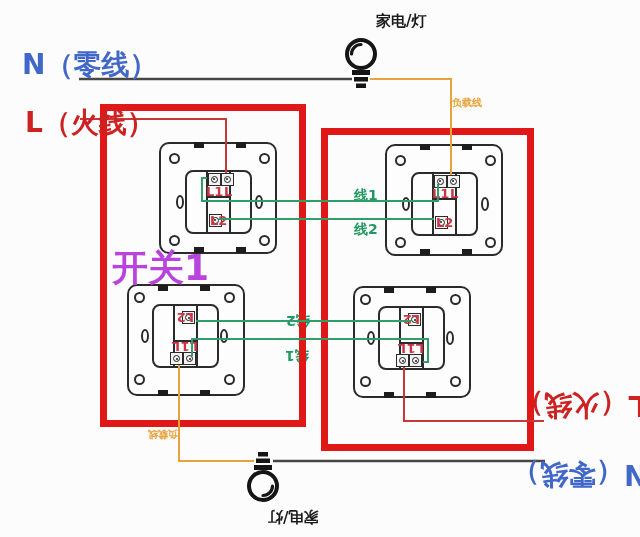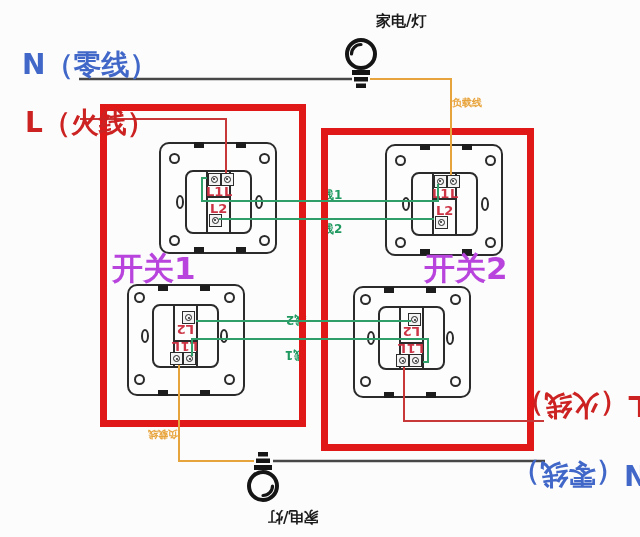--- a/index.html
+++ b/index.html
@@ -27,30 +27,30 @@
   .v1{left:45px;} .v2{left:68px;}
   .hline{position:absolute;left:46px;top:52px;width:23px;height:2px;background:#2b2b2b;}
   .term{position:absolute;width:13px;height:13px;box-sizing:border-box;
     border:1.5px solid #2b2b2b;background:#f4f4f4;}
   .term-l1{left:47px;top:29px;} .term-l{left:60px;top:29px;} .term-l2{left:48px;top:70px;}
   .screw{position:absolute;left:1.5px;top:1.5px;width:7px;height:7px;box-sizing:border-box;
     border:1.6px solid #222;border-radius:50%;}
   .screw::after{content:"";position:absolute;left:1.2px;top:1.2px;width:2px;height:2px;
     background:#222;border-radius:50%;}
   .tlabel{position:absolute;font-size:13px;font-weight:bold;color:#cc3344;line-height:9px;}
-  .lab-l1{left:45px;top:43px;} .lab-l{left:63px;top:43px;} .lab-l2{left:49px;top:60px;text-align:center;}
+  .lab-l1{left:45px;top:43px;} .lab-l{left:63px;top:43px;} .lab-l2{left:49px;top:72px;text-align:center;}
   
   .bulb{position:absolute;width:44px;height:56px;z-index:5;}
   
   .biglabel{position:absolute;font-weight:bold;font-size:28px;line-height:24px;z-index:6;white-space:nowrap;}
   .n-col{color:#4168c8;} .l-col{color:#cc2222;}
-  .swlabel{position:absolute;font-weight:bold;font-size:31px;line-height:34px;color:#b844dd;z-index:6;white-space:nowrap;}
+  .swlabel{position:absolute;font-weight:bold;font-size:36px;line-height:34px;color:#b844dd;z-index:6;white-space:nowrap;}
   .lamplabel{position:absolute;font-weight:600;font-size:15px;color:#1c1c1c;z-index:6;white-space:nowrap;margin-left:30px;}
   .loadlabel{position:absolute;font-size:10px;font-weight:600;color:#e8a43c;z-index:6;white-space:nowrap;}
-  .ctrllabel{position:absolute;font-size:12px;font-weight:600;color:#1f9960;z-index:1;white-space:nowrap;}
+  .ctrllabel{position:absolute;font-size:14px;font-weight:600;color:#1f9960;z-index:1;white-space:nowrap;padding-left:32px;}
 </style>
 </head>
 <body>
 
 <div class="stage">
 
   <div class="groupbox" style="left:100px;top:104px;width:192px;height:309px;"></div>
   <div class="groupbox" style="left:321px;top:128px;width:199px;height:309px;"></div>
 
   <span class="ctrllabel" style="left:322px;top:187px;">线1</span>
@@ -207,21 +207,20 @@
     <g fill="#151515">
       <rect x="13" y="36" width="18" height="5"></rect>
       <rect x="15" y="43" width="14" height="4.5"></rect>
       <rect x="17" y="49.5" width="10" height="4.5"></rect>
     </g>
   </svg>
 
   <span class="biglabel n-col" style="left:22px;top:53px;">N（零线）</span>
   <span class="biglabel l-col" style="left:25px;top:111px;">L（火线）</span>
   <span class="swlabel" style="left:112px;top:251px;">开关1</span>
-  <span class="swlabel" style="left:424px;top:251px;">开关2</span>
   <span class="lamplabel" style="left:346px;top:12px;">家电/灯</span>
   <span class="lamplabel rot" style="left:238px;top:507px;">家电/灯</span>
   <span class="loadlabel" style="left:452px;top:96px;">负载线</span>
   <span class="loadlabel rot" style="left:148px;top:427px;">负载线</span>
   <span class="biglabel l-col rot" style="left:516px;top:393px;">L（火线）</span>
   <span class="biglabel n-col rot" style="left:512px;top:462px;">N（零线）</span>
 
 </div>
 
 </body></html>

